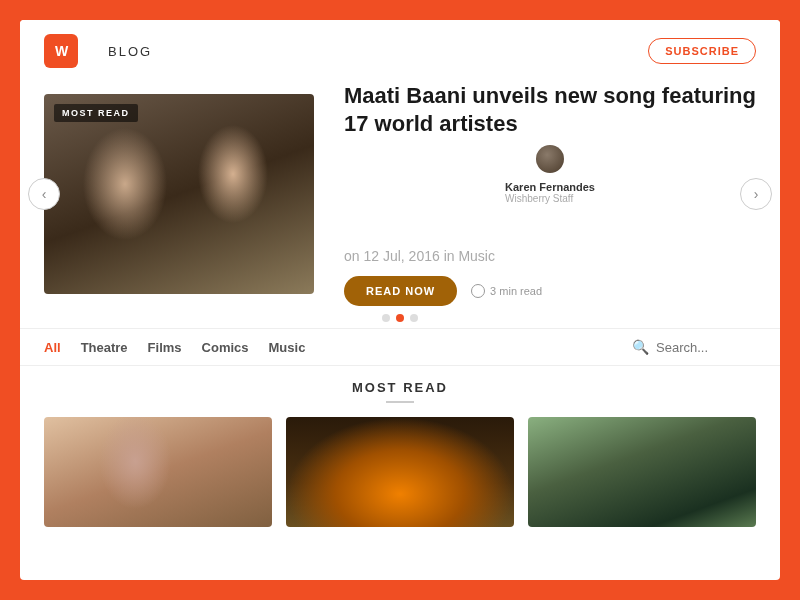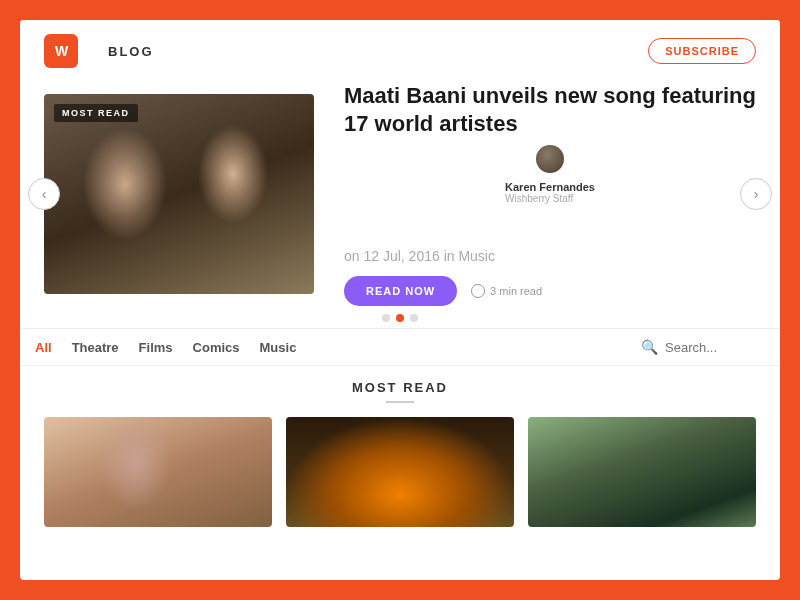--- a/index.html
+++ b/index.html
@@ -43,21 +43,21 @@
       display: flex;
       align-items: center;
       justify-content: center;
       color: #fff;
       font-weight: 900;
       font-size: 14px;
       letter-spacing: -1px;
     }
     .logo-text {
       font-size: 13px;
-      font-weight: 700;
+      font-weight: 400;
       letter-spacing: 2px;
       color: #333;
       padding-left: 20px;
     }
     .subscribe-btn {
       border: 1.5px solid #f04e23;
       color: #f04e23;
       background: transparent;
       padding: 6px 16px;
       border-radius: 20px;
@@ -169,21 +169,21 @@
       color: #666;
       line-height: 1.6;
     }
     .hero-actions {
       display: flex;
       align-items: center;
       gap: 14px;
       margin-top: 4px;
     }
     .read-now-btn {
-      background: #8b5cf6;
+      background: #a16207;
       color: #fff;
       border: none;
       padding: 9px 22px;
       border-radius: 22px;
       font-size: 11px;
       font-weight: 700;
       letter-spacing: 1px;
       cursor: pointer;
     }
     .read-time {
@@ -215,21 +215,21 @@
       background: #ddd;
     }
     .dot.active {
       background: #f04e23;
     }
     
     .filter-bar {
       display: flex;
       align-items: center;
       justify-content: space-between;
-      padding: 10px 15px;
+      padding: 10px 24px;
       border-top: 1px solid #eee;
       border-bottom: 1px solid #eee;
     }
     .filter-tabs {
       display: flex;
       gap: 20px;
       align-items: center;
     }
     .filter-tab {
       font-size: 13px;

